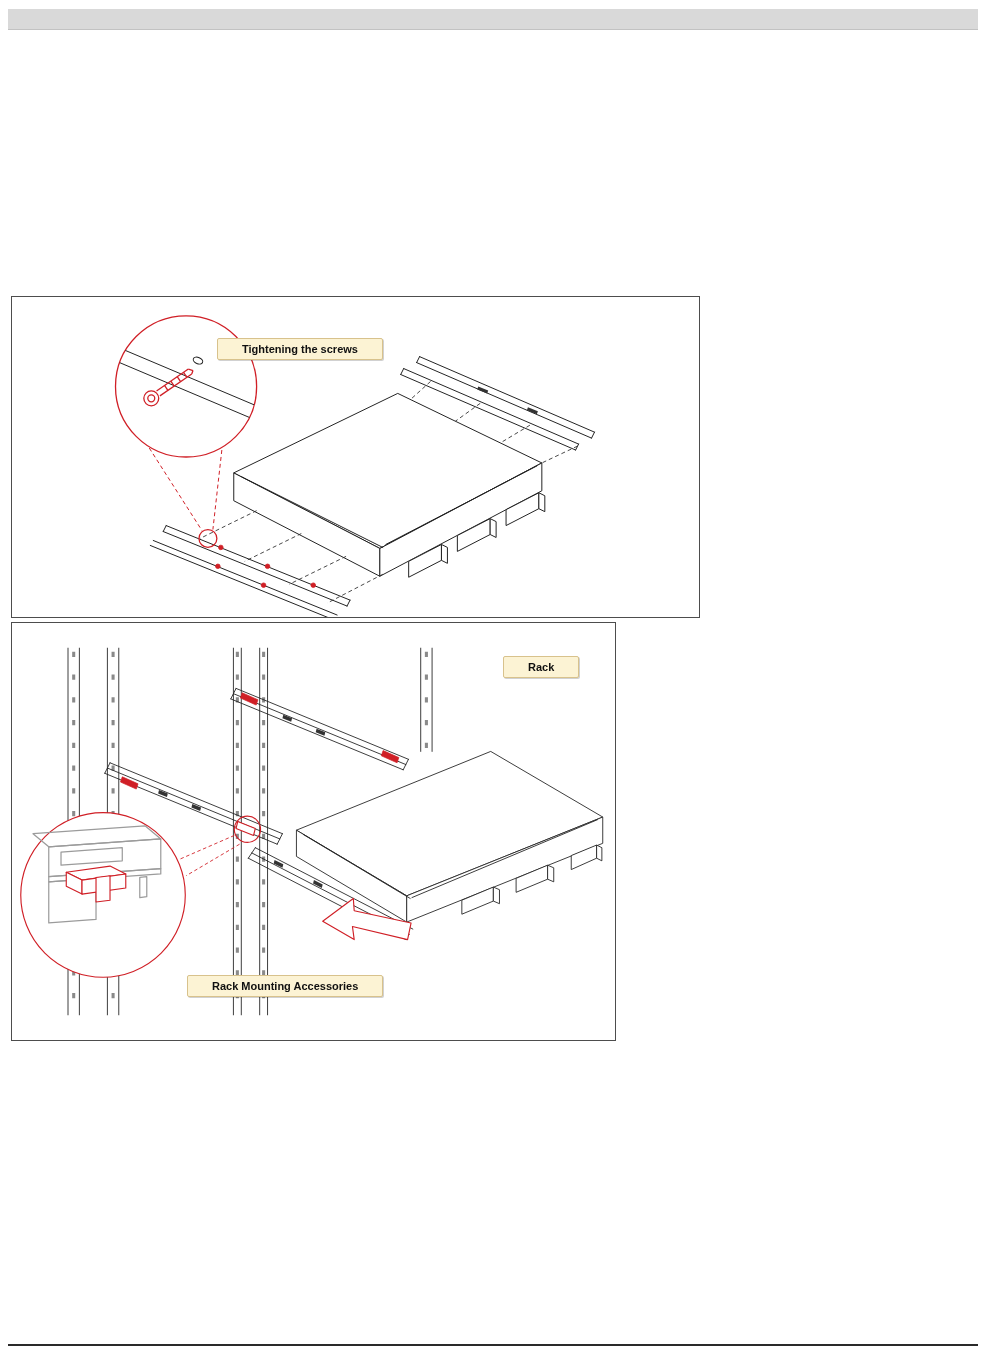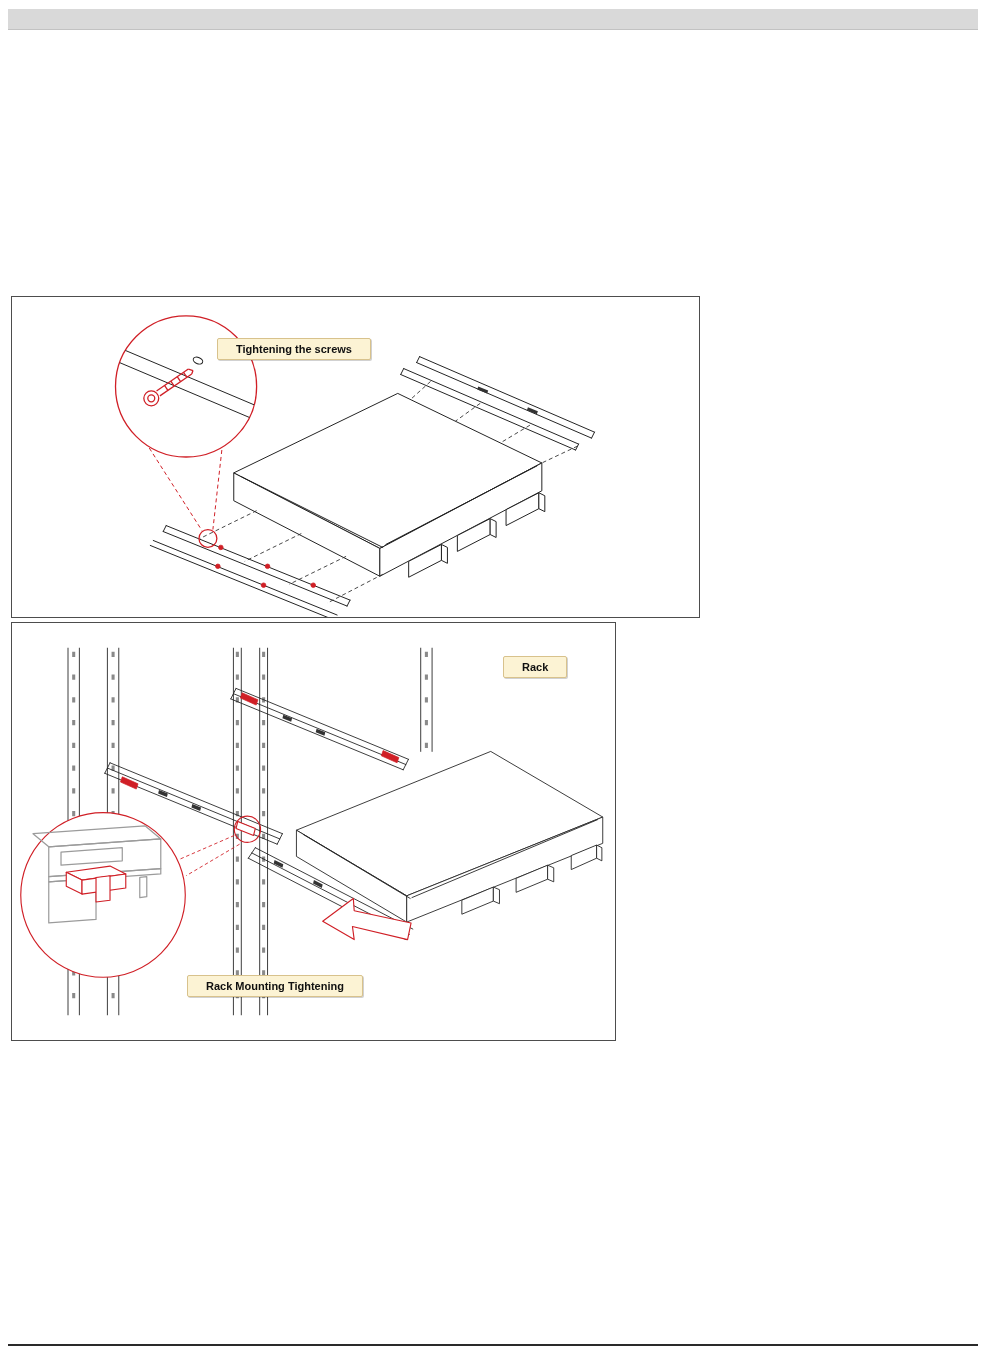--- a/index.html
+++ b/index.html
@@ -14,21 +14,21 @@
   }
   .figure {
     position:absolute; background:#fff; border:1px solid #4d4d4d;
   }
   #fig1 { left:11px; top:296px; width:689px; height:322px; }
   #fig2 { left:11px; top:622px; width:605px; height:419px; }
   .figure svg { display:block; width:100%; height:100%; }
   .callout-label {
     position:absolute; background:var(--label_bg,#fcf3d4);
     border:1px solid var(--label_border,#d8c28c); border-radius:2px;
-    font-size:11px; font-weight:bold; line-height:14px; padding:3px 18px;
+    font-size:11px; font-weight:bold; line-height:14px; padding:3px 24px;
     white-space:nowrap; box-shadow:1px 1px 0 rgba(0,0,0,0.18); color:#101010;
   }
   #label-tighten { left:205px; top:41px; }
   #label-rack { left:491px; top:33px; }
   #label-accessories { left:175px; top:352px; }
   .footer-rule {
     position:absolute; left:8px; top:1344px; width:970px; height:0;
     border-top:2px solid #2a2a2a;
   }
   
@@ -237,16 +237,16 @@
       <g class="redf">
         <polygon points="62,256 112,249 130,258 80,265"></polygon>
         <polygon points="62,256 80,265 80,281 62,272"></polygon>
         <polygon points="80,265 130,258 130,274 80,281"></polygon>
         <polygon points="96,262 112,260 112,288 96,290"></polygon>
       </g>
     </g>
   </svg>
 
   <div class="callout-label" id="label-rack">Rack</div>
-  <div class="callout-label" id="label-accessories">Rack Mounting Tightening</div>
+  <div class="callout-label" id="label-accessories">Rack Mounting Accessories</div>
 </div>
 
 <div class="footer-rule"></div>
 
 </body></html>

